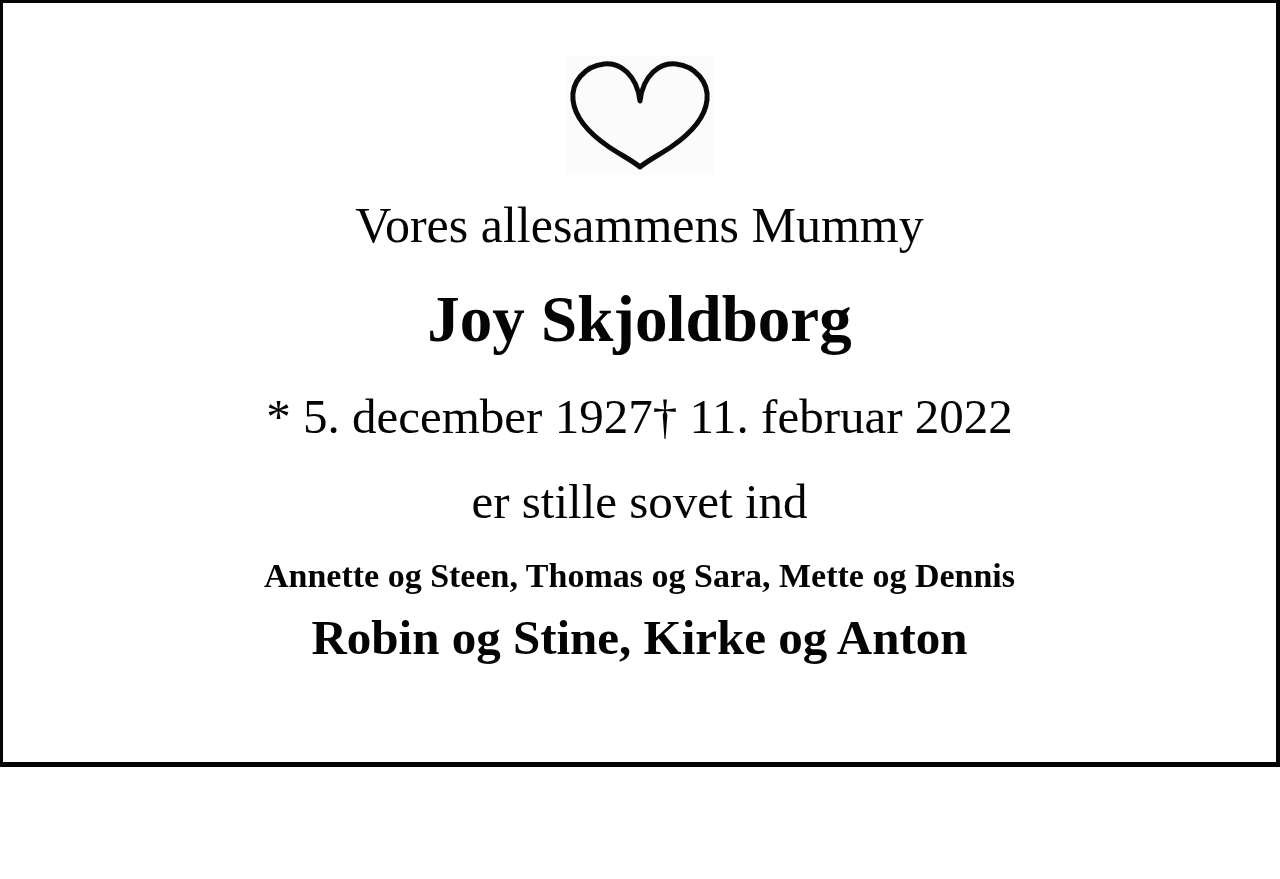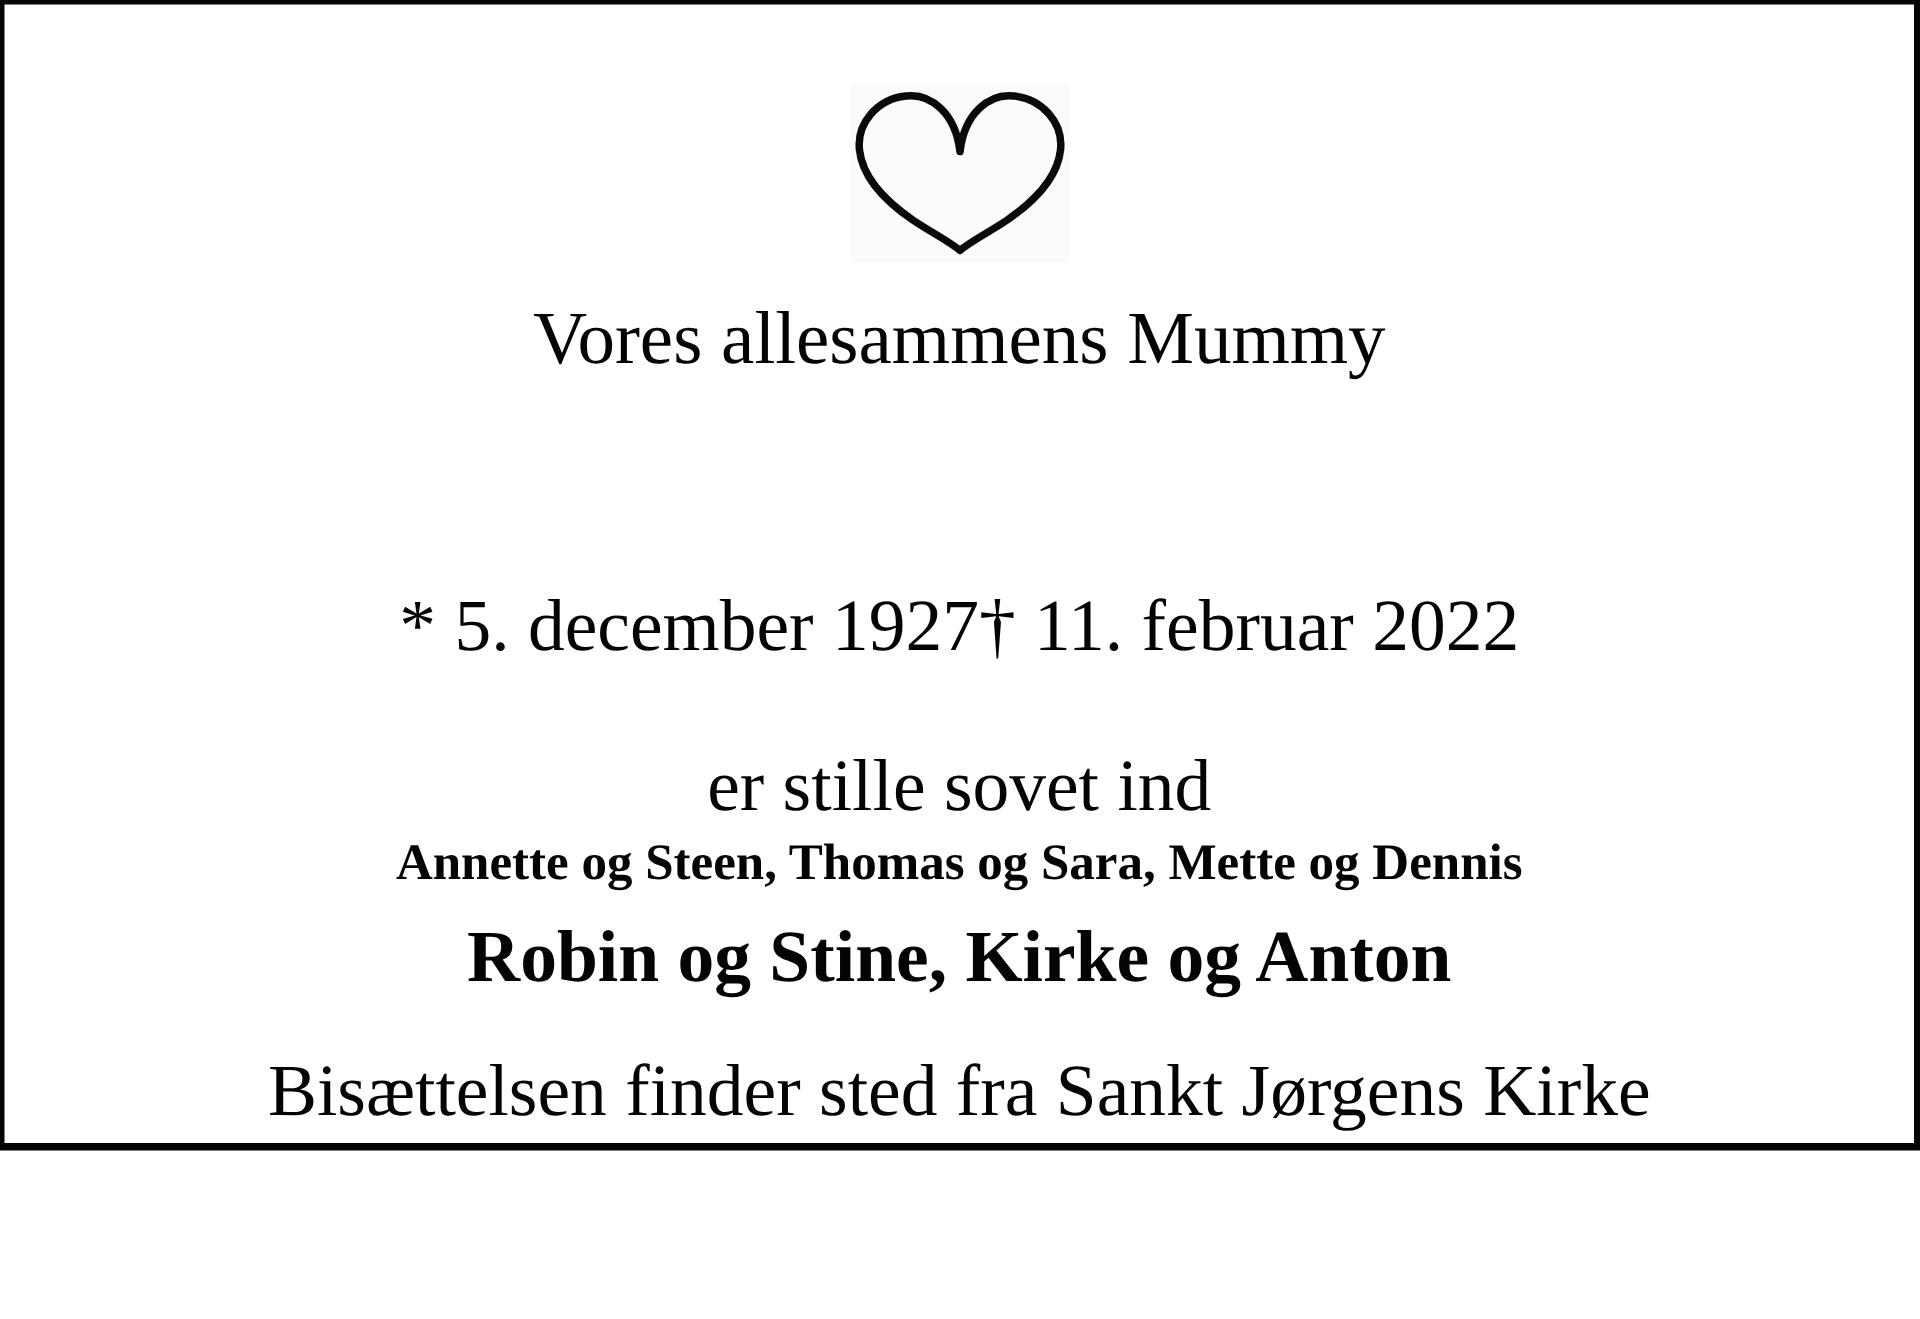--- a/index.html
+++ b/index.html
@@ -30,21 +30,21 @@
     right: 0;
     text-align: center;
     white-space: nowrap;
     line-height: 1;
     letter-spacing: 0;
   }
   .intro      { top: 197px; font-size: 50px; }
   .name       { top: 284px; font-size: 65px; font-weight: bold; }
   .dates      { top: 389px; font-size: 49px; }
   .dates .death-part { }
-  .message    { top: 496px; font-size: 49px; }
+  .message    { top: 474px; font-size: 49px; }
   .family1    { top: 556px; font-size: 34px; font-weight: bold; }
   .family2    { top: 610px; font-size: 49px; font-weight: bold; }
   .ceremony1  { top: 699px; font-size: 49px; }
   .ceremony2  { top: 755px; font-size: 49px; }
   .heart-wrap {
     position: absolute;
     top: 53px;
     left: 50%;
     transform: translateX(-50%);
     width: 146px;
@@ -66,27 +66,27 @@
 <div class="frame">
 
   <div class="heart-wrap">
     <svg viewBox="0 0 146 118" xmlns="http://www.w3.org/2000/svg" aria-hidden="true">
       <path d="M73,44 C70,18 53,5 37,7 C18,9 4,25 6,43 C8,62 23,77 42,90 C54,98 66,104 73,110 C80,104 92,98 104,90 C123,77 138,62 140,43 C142,25 128,9 109,7 C93,5 76,18 73,44 Z" fill="none" stroke="#0a0a0a" stroke-width="5" stroke-linejoin="round" stroke-linecap="round"></path>
     </svg>
   </div>
 
   <div class="line intro">Vores allesammens Mummy</div>
 
+  <div class="line name">Joy Skjoldborg</div>
 
   <div class="line dates">
     <span>* 5. december 1927</span><span class="death-part">† 11. februar 2022</span>
   </div>
 
   <div class="line message">er stille sovet ind</div>
 
   <div class="line family1">Annette og Steen, Thomas og Sara, Mette og Dennis</div>
 
   <div class="line family2">Robin og Stine, Kirke og Anton</div>
 
-  <div class="line ceremony1">Bisættelsen finder sted fra Sankt Jørgens Kirke</div>
 
 
 </div>
 
 </body></html>

